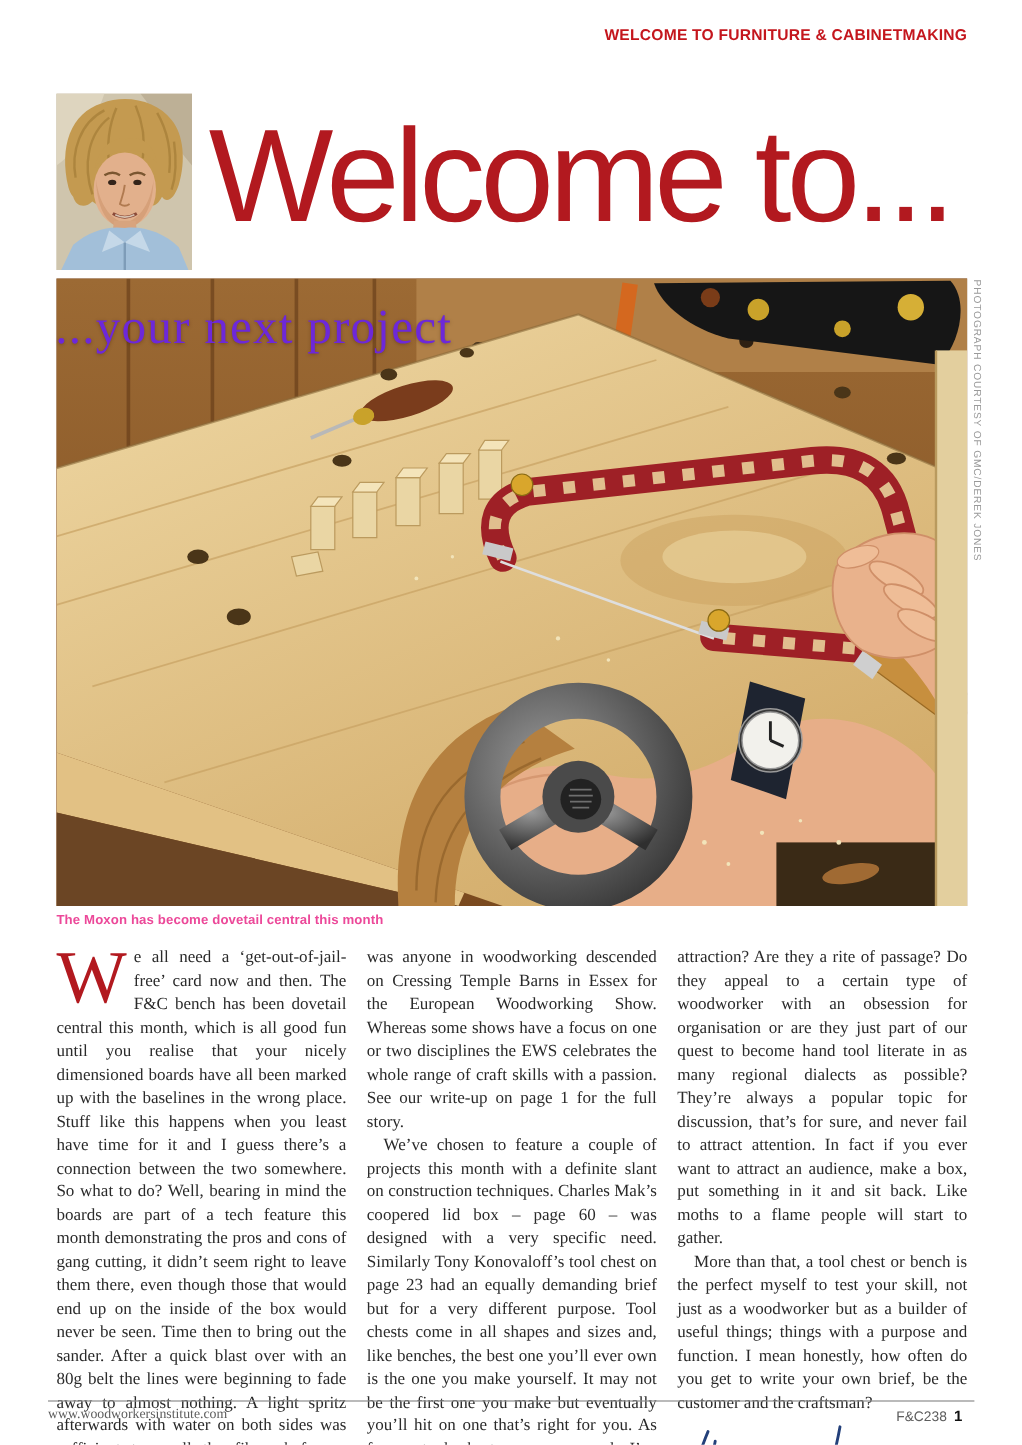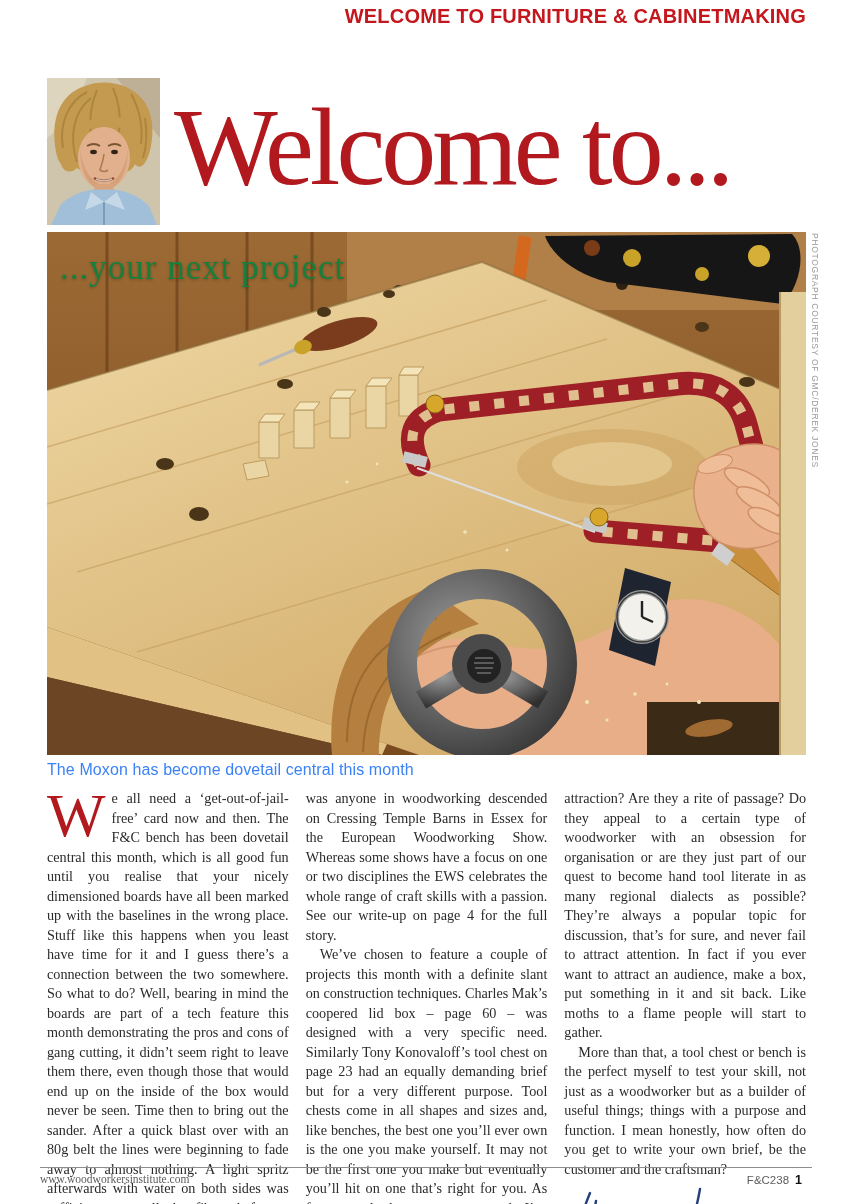--- a/index.html
+++ b/index.html
@@ -4,59 +4,59 @@
 <style>
   html,body{margin:0;padding:0;}
   body{
     width:852px;height:1204px;position:relative;background:#ffffff;
     font-family:"Liberation Serif", serif;color:#232323;overflow:hidden;
   }
   .abs{position:absolute;}
 
   
   .mag-header{
-    top:5px;right:46px;
+    top:21px;right:46px;
     font-family:"Liberation Sans", sans-serif;
-    font-weight:bold;font-size:20px;letter-spacing:.2px;
+    font-weight:bold;font-size:13px;letter-spacing:.2px;
     color:#c4161d;
   }
 
   
   .main-title{
     left:174px;top:92px;width:660px;
-    font-family:Liberation Serif, serif;
+    font-family:Liberation Sans, sans-serif;
     font-size:110px;line-height:1;letter-spacing:-4px;
     color:#b2191f;white-space:nowrap;
   }
 
   
   .portrait{left:47px;top:78px;width:113px;height:147px;overflow:hidden;background:#cdc3ab;}
   .portrait svg{display:block;}
 
   
   .hero{left:47px;top:232px;width:759px;height:523px;overflow:hidden;background:#8a5a30;}
   .hero svg{display:block;}
   .hero-overlay{
-    left:60px;top:248px;
+    left:46px;top:248px;
     font-family:"Liberation Serif", serif;
-    font-size:35px;color:#15803d;letter-spacing:1px;
+    font-size:41px;color:#6d28d9;letter-spacing:1px;
     text-shadow:0 1px 3px rgba(60,30,0,.35);
   }
   .photo-credit{
     left:810px;top:233px;height:420px;
     writing-mode:vertical-rl;
     font-family:"Liberation Sans", sans-serif;
     font-size:8.5px;color:#9a9a9a;letter-spacing:.7px;
   }
 
   
   .hero-caption{
     left:47px;top:761px;width:740px;
     font-family:"Liberation Sans", sans-serif;
-    font-weight:normal;font-size:16px;color:#3b82f6;letter-spacing:.1px;
+    font-weight:bold;font-size:11px;color:#ec4899;letter-spacing:.1px;
   }
 
   
   .columns{
     left:47px;top:789px;width:759px;
     display:flex;gap:17px;
   }
   .col{flex:1;font-size:14.2px;line-height:1.375;text-align:justify;color:#2a2a2a;}
   .col p{margin:0;}
   .col p.indent{text-indent:14px;}
@@ -292,21 +292,21 @@
 <div class="abs photo-credit">PHOTOGRAPH COURTESY OF GMC/DEREK JONES</div>
 
 <div class="abs hero-caption">The Moxon has become dovetail central this month</div>
 
 <div class="abs columns">
   <div class="col">
     <p><span class="dropcap">W</span><span>e all need a ‘get-out-of-jail-free’ card now and then. The </span><span class="ital">F&amp;C</span><span> bench has been dovetail central this month, which is all good fun until you realise that your nicely dimensioned boards have all been marked up with the baselines in the wrong place. Stuff like this happens when you least have time for it and I guess there’s a connection between the two somewhere. So what to do? Well, bearing in mind the boards are part of a tech feature this month demonstrating the pros and cons of gang cutting, it didn’t seem right to leave them there, even though those that would end up on the inside of the box would never be seen. Time then to bring out the sander. After a quick blast over with an 80g belt the lines were beginning to fade away to almost nothing. A light spritz afterwards with water on both sides was sufficient to swell the fibres before a lighter going over with a finer belt and hey presto, the baselines were gone. It’s great having a trick or two up your sleeve.</span></p>
 
   </div>
   <div class="col">
-    <p>was anyone in woodworking descended on Cressing Temple Barns in Essex for the European Woodworking Show. Whereas some shows have a focus on one or two disciplines the EWS celebrates the whole range of craft skills with a passion. See our write-up on page 4 for the full story.</p>
+    <p>was anyone in woodworking descended on Cressing Temple Barns in Essex for the European Woodworking Show. Whereas some shows have a focus on one or two disciplines the EWS celebrates the whole range of craft skills with a passion. See our write-up on page 1 for the full story.</p>
     <p class="indent">We’ve chosen to feature a couple of projects this month with a definite slant on construction techniques. Charles Mak’s coopered lid box – page 60 – was designed with a very specific need. Similarly Tony Konovaloff’s tool chest on page 23 had an equally demanding brief but for a very different purpose. Tool chests come in all shapes and sizes and, like benches, the best one you’ll ever own is the one you make yourself. It may not be the first one you make but eventually you’ll hit on one that’s right for you. As far as tool chests are concerned, I’ve witnessed the birth of a few but have yet to make one from scratch. It’s a slippery slope and I feel myself being pulled closer to the edge all the time. So what’s the</p>
   </div>
   <div class="col">
     <p>attraction? Are they a rite of passage? Do they appeal to a certain type of woodworker with an obsession for organisation or are they just part of our quest to become hand tool literate in as many regional dialects as possible? They’re always a popular topic for discussion, that’s for sure, and never fail to attract attention. In fact if you ever want to attract an audience, make a box, put something in it and sit back. Like moths to a flame people will start to gather.</p>
     <p class="indent">More than that, a tool chest or bench is the perfect myself to test your skill, not just as a woodworker but as a builder of useful things; things with a purpose and function. I mean honestly, how often do you get to write your own brief, be the customer and the craftsman?</p>
 
     <div class="sig-wrap">
       <svg class="sig-svg" width="235" height="82" viewBox="0 0 235 82">
         <g stroke="#23407a" stroke-width="2.4" fill="none" stroke-linecap="round">
           <path d="M22,8 C12,32 6,56 14,70 C20,60 24,38 28,16"></path>

